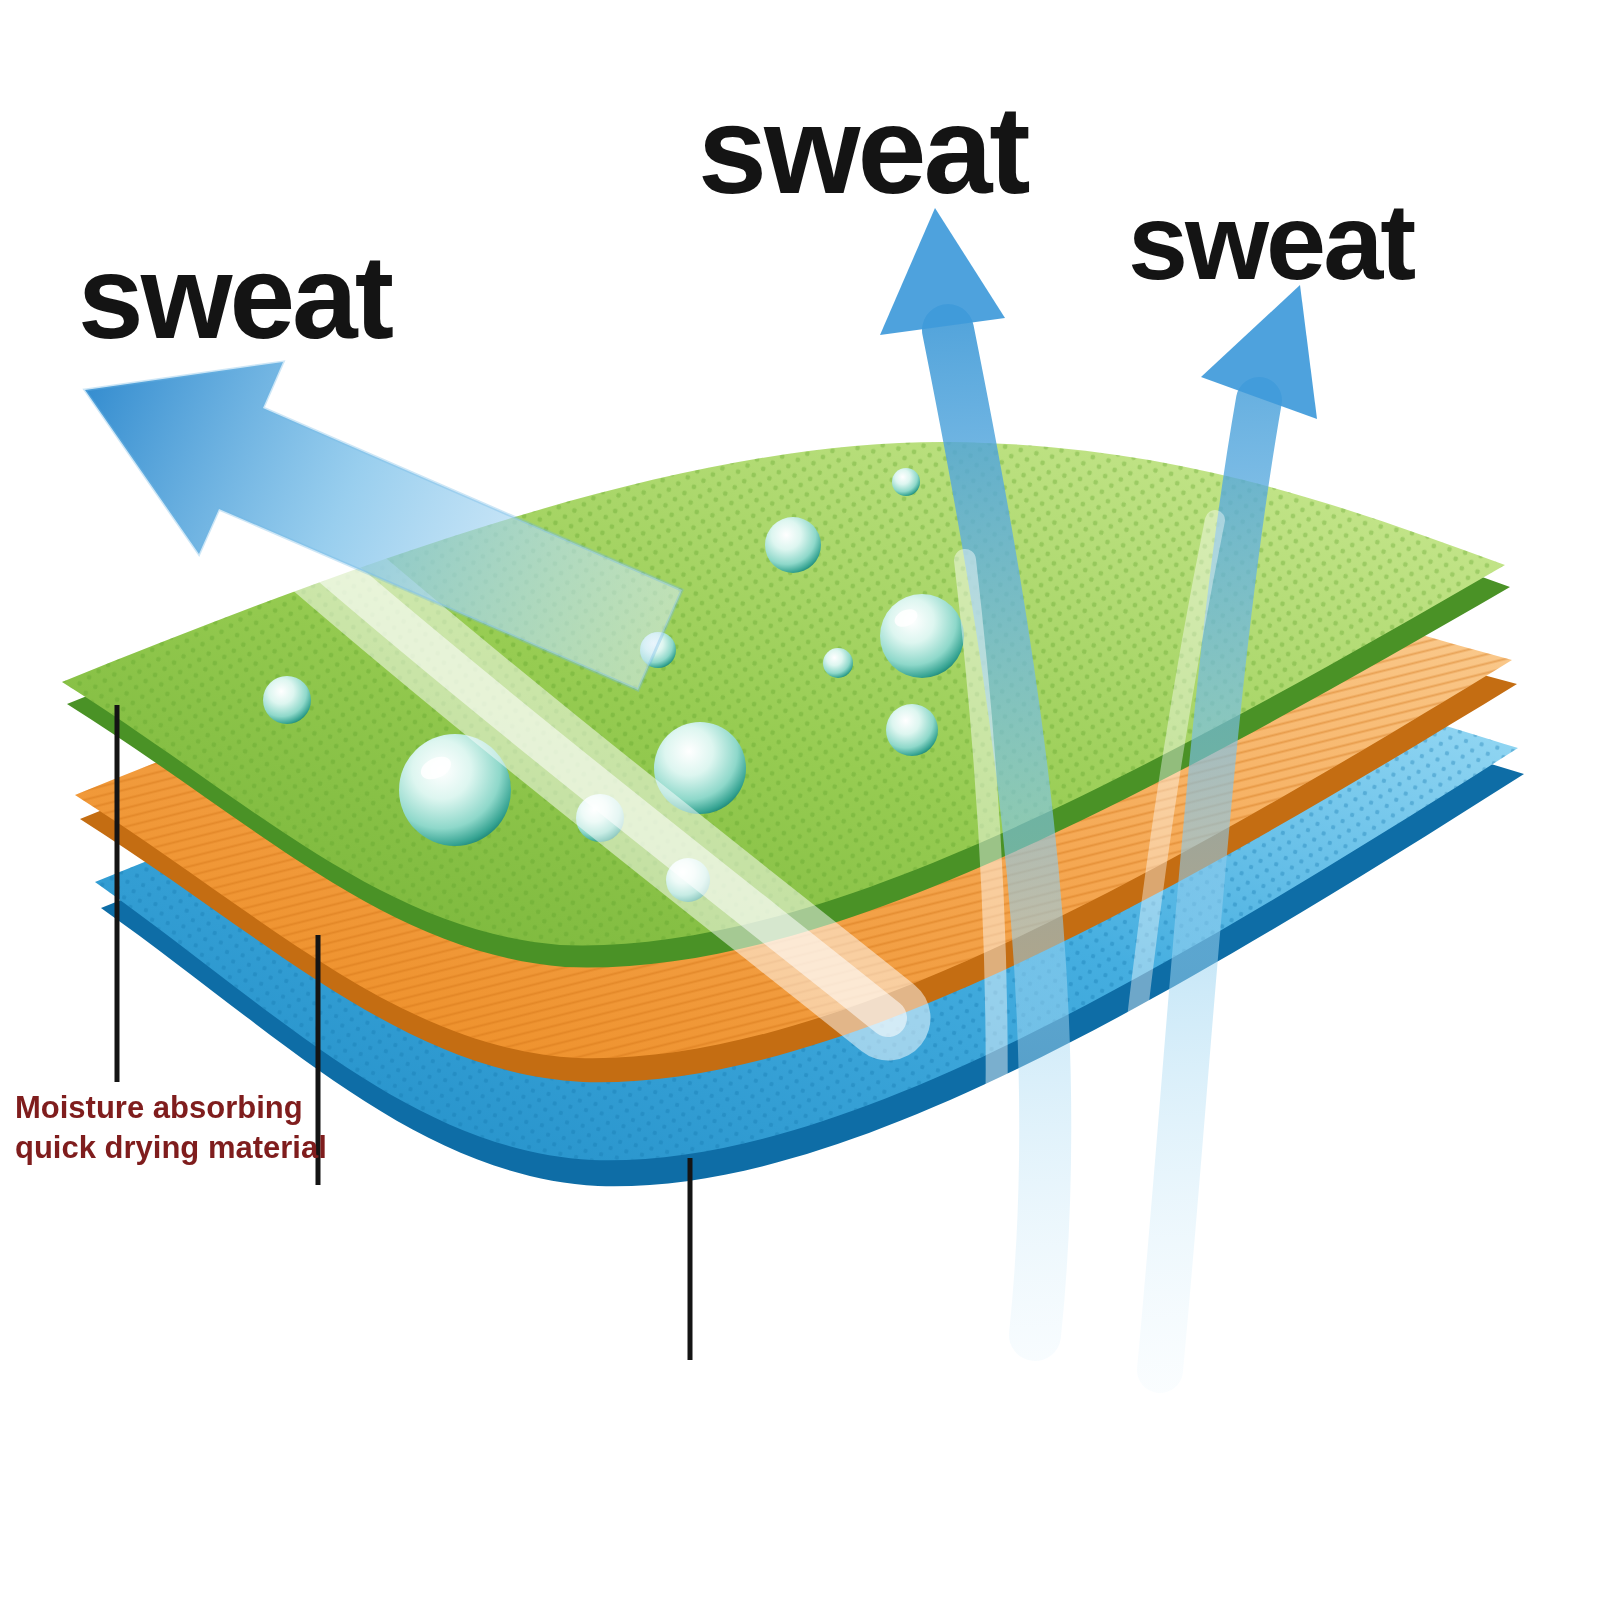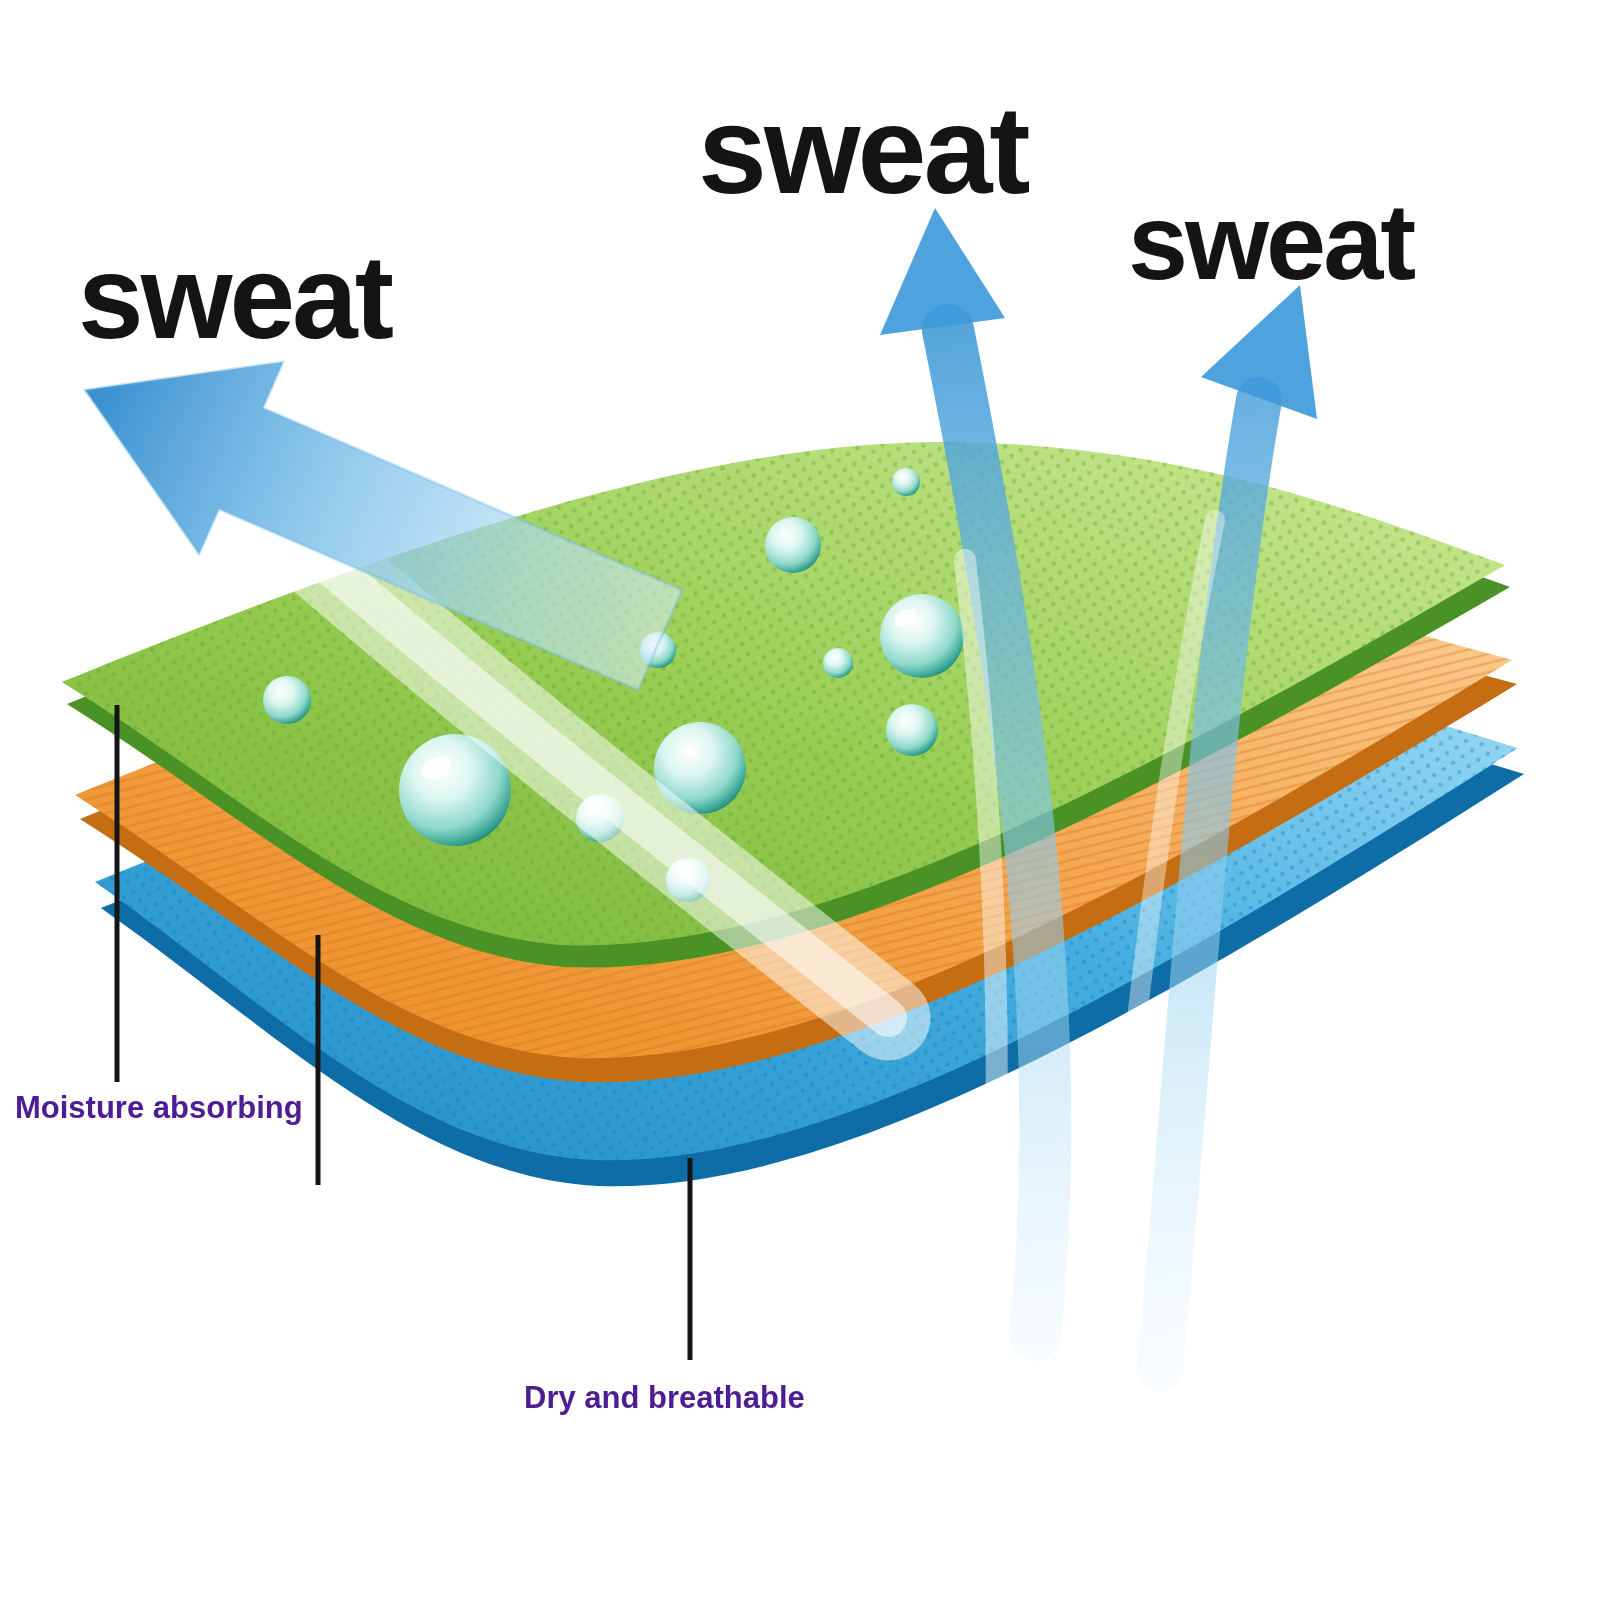--- a/index.html
+++ b/index.html
@@ -17,21 +17,21 @@
     color:#141414;
     letter-spacing:-3px;
     line-height:1;
   }
   .sweat-left{left:78px;top:238px;font-size:118px;}
   .sweat-center{left:698px;top:88px;font-size:124px;}
   .sweat-right{left:1128px;top:188px;font-size:108px;}
   .callout-label{
     position:absolute;
     font-weight:700;
-    color:#4c1d95;
+    color:#7f1d1d;
     font-size:31px;
     line-height:1.3;
   }
   .label-green{left:15px;top:1088px;}
   .label-orange{left:158px;top:1212px;}
   .label-blue{left:524px;top:1378px;}
 </style>
 </head>
 <body>
 
@@ -152,20 +152,18 @@
       <line x1="690" y1="1158" x2="690" y2="1360"></line>
     </g>
   </svg>
 
   <div class="sweat sweat-left">sweat</div>
   <div class="sweat sweat-center">sweat</div>
   <div class="sweat sweat-right">sweat</div>
 
   <div class="callout-label label-green">
     <div>Moisture absorbing</div>
+    <div>quick drying material</div>
   </div>
 
 
-  <div class="callout-label label-blue">
-    <div>Dry and breathable</div>
-  </div>
 
 </div>
 
 </body></html>

